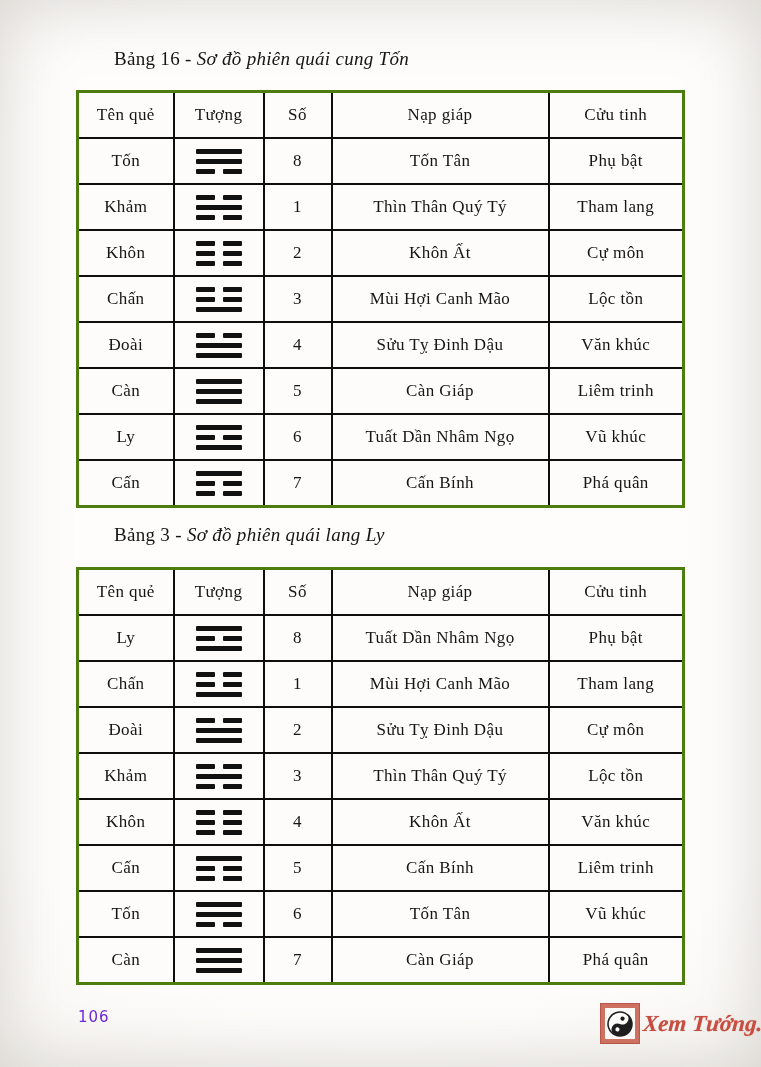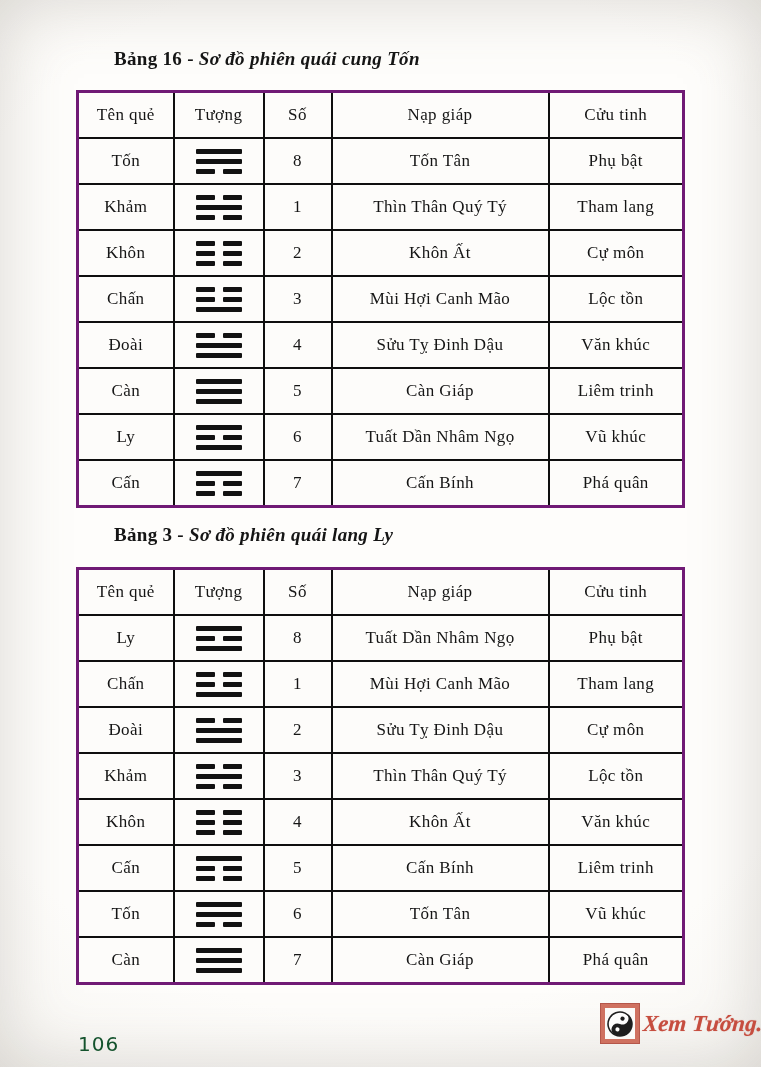--- a/index.html
+++ b/index.html
@@ -9,31 +9,31 @@
     background:
       radial-gradient(115% 85% at 50% 46%, #fefdfb 58%, rgba(238,235,229,0) 100%),
       #f1efea;
     box-shadow: inset 0 0 70px rgba(125, 120, 108, 0.28);
     font-family: "Liberation Serif", "DejaVu Serif", serif;
     color: #151515;
   }
 
   .title {
     position: absolute; left: 114px;
-    font-size: 19px; font-weight: bold;
+    font-size: 19px; font-weight: normal;
     white-space: nowrap; letter-spacing: 0.3px;
   }
   .title .t-name { font-style: italic; }
   #title-1 { top: 48px; }
   #title-2 { top: 524px; }
 
   table.qtable {
     position: absolute; left: 76px; width: 606px;
     border-collapse: collapse; table-layout: fixed;
-    border: 3px solid #701a75;
+    border: 3px solid #4d7c0f;
     background: #fdfcfa;
   }
   #table-1 { top: 90px; }
   #table-2 { top: 567px; }
 
   .qtable th, .qtable td {
     border: 2px solid #0e0e0e;
     text-align: center; vertical-align: middle;
     font-size: 17px; font-weight: normal;
     height: 44px; padding: 0; overflow: hidden;
@@ -55,23 +55,22 @@
     display: flex; justify-content: space-between;
   }
   .tline.broken::before, .tline.broken::after {
     content: ""; width: 19px; height: 5px;
     background: #121212; border-radius: 1px;
   }
 
   #page-number {
     position: absolute; left: 78px; top: 1008px;
     font-family: "DejaVu Sans", "Liberation Sans", sans-serif;
-    font-size: 20px; font-weight: 500; letter-spacing: 1px;
-    color: #14532d;
-    margin-top: 24px;
+    font-size: 15px; font-weight: 500; letter-spacing: 1px;
+    color: #6d28d9;
   }
 
   #watermark {
     position: absolute; left: 601px; top: 1004px;
     display: flex; align-items: center; gap: 4px;
   }
   .yy-box {
     width: 30px; height: 31px;
     border: 4px solid #cf7160;
     background: #fbfaf8;

